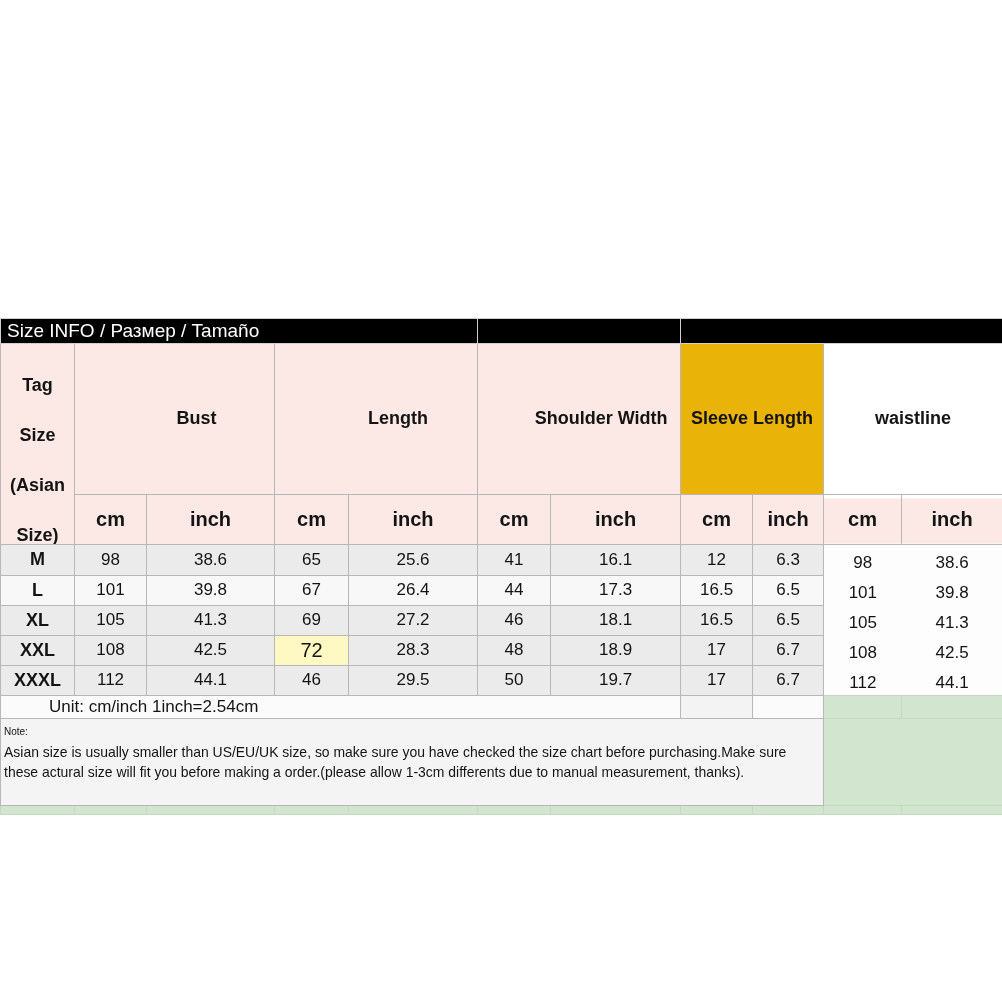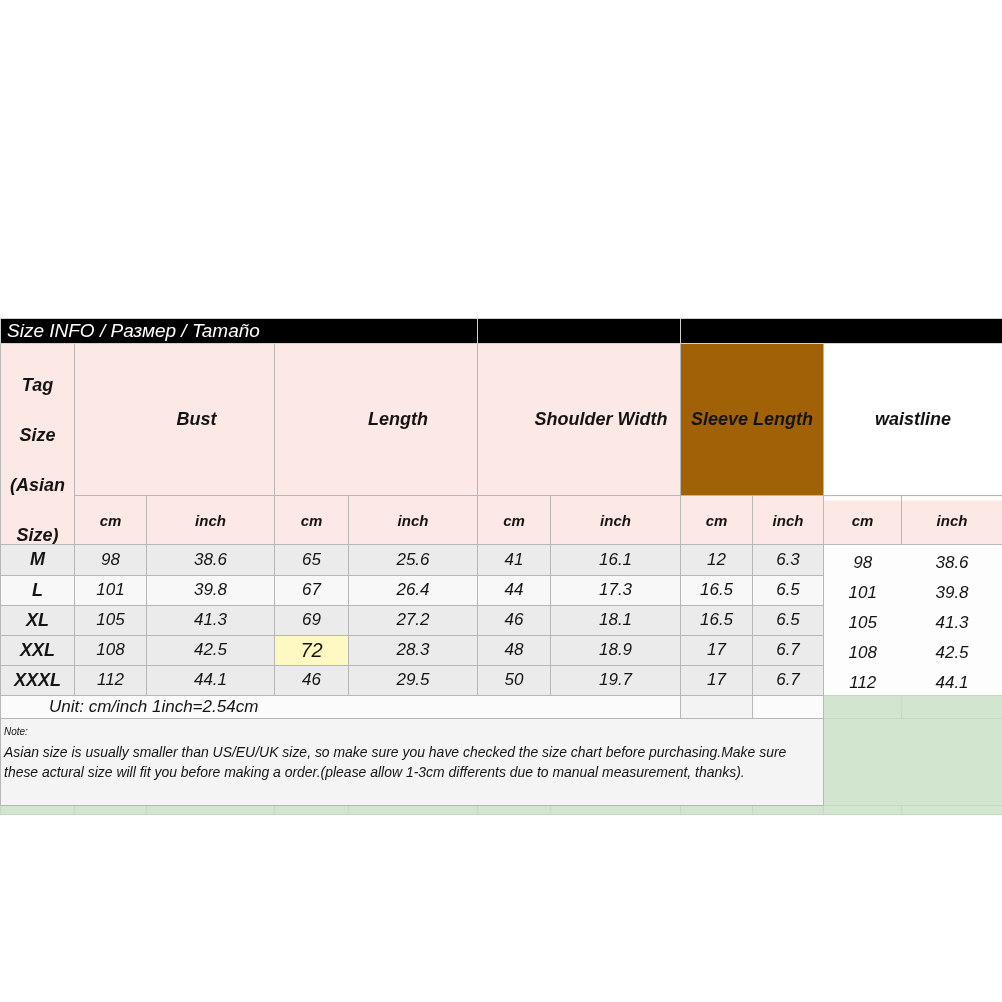--- a/index.html
+++ b/index.html
@@ -8,45 +8,44 @@
     background:#ffffff;
     font-family:"Liberation Sans", sans-serif;
     position:relative;
     overflow:hidden;
   }
   table.size-table {
     position:absolute; top:318px; left:0;
     width:1002px;
     border-collapse:collapse;
     table-layout:fixed;
-    font-style:italic;
   }
   td {
     padding:0;
     text-align:center;
     vertical-align:middle;
     border:1px solid #b7b7b7;
     color:#141414;
     overflow:hidden;
   }
   
   tr.bar-row td { background:#000000; border:1px solid #cfcfcf; height:24px; }
   .bar-title {
     display:block; color:#ffffff; font-size:19px;
     text-align:left; padding-left:6px; white-space:nowrap;
   }
   
   tr.head-row td { height:71px; font-weight:bold; font-size:18px; }
   td.corner { background:#fce8e4; font-size:17px; font-weight:bold; }
   td.corner span { display:block; line-height:18px;margin-top:32px; }
   td.pinkhead  { background:#fce8e4;padding-left:44px; }
-  td.grayhead  { background:#a16207; }
+  td.grayhead  { background:#eab308; }
   td.whitehead { background:#ffffff; }
   
-  tr.sub-row td { height:22px; font-weight:bold; font-size:15px; background:#fce8e4; }
+  tr.sub-row td { height:22px; font-weight:bold; font-size:20px; background:#fce8e4; }
   tr.sub-row td.waist-sub {
     border-top:none;
     background:linear-gradient(#ffffff 0 4px, #fce8e4 4px);
   }
   
   tr.data-row td { height:25px; font-size:17px; }
   tr.data-row td.size { font-weight:bold; font-size:18px; }
   tr.rodd  td { background:#ebebeb; }
   tr.reven td { background:#f8f8f8; }
   tr.data-row td.big { font-size:20px; background:#fef9c3; }

